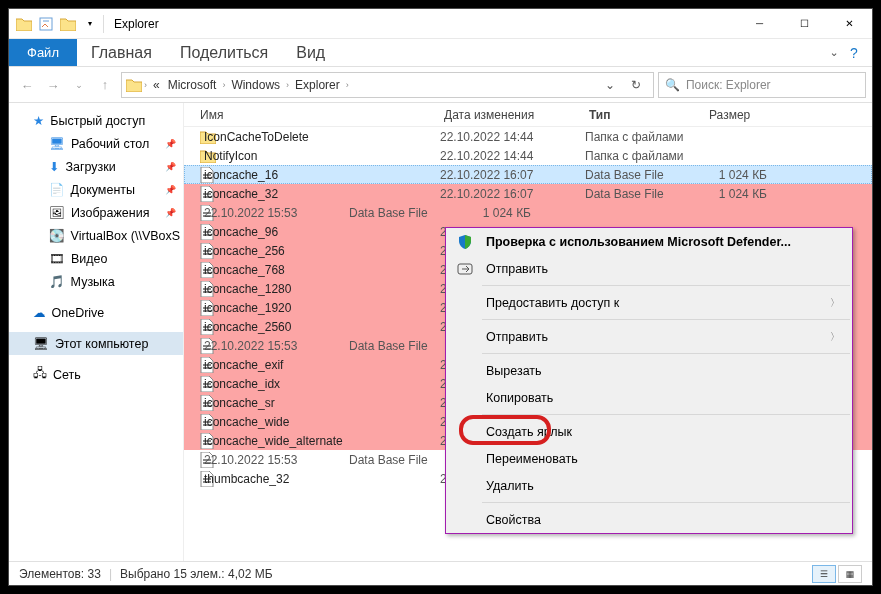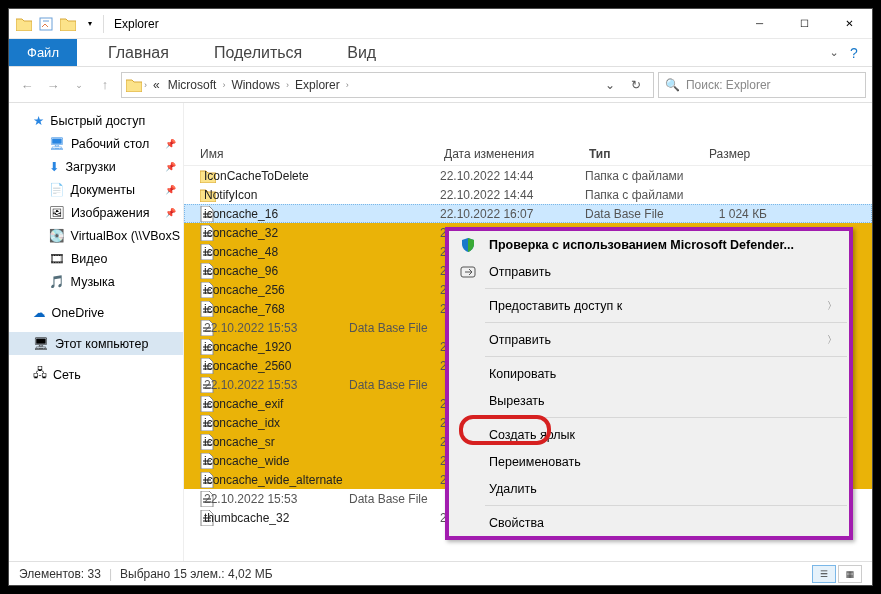--- a/index.html
+++ b/index.html
@@ -4,59 +4,59 @@
 <style>
   * { box-sizing: border-box; margin: 0; padding: 0; font-family: "Segoe UI", Arial, sans-serif; }
   body { background: #000; width: 881px; height: 594px; overflow: hidden; }
   .frame { position: absolute; left: 8px; top: 8px; width: 865px; height: 578px; background: #fff; border: 1px solid #4a4a4a; display: flex; flex-direction: column; }
   .titlebar { height: 30px; display: flex; align-items: center; background: #fff; border-bottom: 1px solid #e9e9e9; }
   .qat { display: flex; align-items: center; gap: 4px; padding-left: 6px; }
   .qat .icon, .folder-icon { width: 18px; height: 18px; display: inline-flex; align-items: center; justify-content: center; }
   .title-text { padding-left: 10px; font-size: 12px; color: #000; }
   .win-controls { margin-left: auto; display: flex; }
   .win-btn { width: 45px; height: 30px; display: flex; align-items: center; justify-content: center; font-size: 10px; color: #000; }
-  .ribbon-tabs { height: 28px; display: flex; align-items: stretch; background: #fff; border-bottom: 1px solid #e0e0e0; gap: 17px; }
+  .ribbon-tabs { height: 28px; display: flex; align-items: stretch; background: #fff; border-bottom: 1px solid #e0e0e0; }
   .file-tab { background: #1979CA; color: #fff; font-size: 13px; padding: 0 18px; display: flex; align-items: center; }
   .tab { padding: 0 14px; display: flex; align-items: center; font-size: 16px; color: #444; }
   .ribbon-right { margin-left: auto; display: flex; align-items: center; padding-right: 8px; color: #555; }
   .chev { width: 20px; text-align: center; font-size: 11px; }
   .nav-row { height: 36px; display: flex; align-items: center; padding: 4px 6px; gap: 4px; border-bottom: 1px solid #e0e0e0; }
   .nav-arrows { display: flex; gap: 2px; align-items: center; }
   .nav-btn { width: 24px; height: 24px; display: flex; align-items: center; justify-content: center; color: #9a9a9a; font-size: 13px; }
   .addr { flex: 1; border: 1px solid #ccc; height: 26px; display: flex; align-items: center; padding: 0 4px; font-size: 12px; color: #333; overflow: hidden; }
   .addr .part { padding: 0 4px; white-space: nowrap; }
   .addr .sep { color: #888; font-size: 9px; padding: 0 2px; }
   .addr-refresh { width: 26px; text-align: center; color: #555; }
   .search { width: 208px; border: 1px solid #ccc; height: 26px; display: flex; align-items: center; color: #888; font-size: 12px; padding: 0 6px; gap: 6px; }
   .body { flex: 1; display: flex; overflow: hidden; position: relative; }
   .sidebar { width: 175px; border-right: 1px solid #eee; padding-top: 6px; font-size: 12.5px; overflow: hidden; }
   .side-item { height: 23px; display: flex; align-items: center; padding-left: 24px; gap: 6px; white-space: nowrap; }
   .side-item.indent { padding-left: 40px; }
   .side-item.selected { background: #d8e6f2; }
   .main { flex: 1; display: flex; flex-direction: column; }
-  .cols { height: 24px; display: flex; align-items: center; font-size: 12px; color: #444; border-bottom: 1px solid #eee; margin-top: 39px; }
+  .cols { height: 24px; display: flex; align-items: center; font-size: 12px; color: #444; border-bottom: 1px solid #eee; }
   .col-name { width: 260px; padding-left: 16px; }
   .col-date { width: 145px; }
   .col-type { width: 120px; font-weight: bold; }
   .col-size { width: 100px; text-align: left; }
   .files { flex: 1; overflow: hidden; }
   .row { height: 19px; display: flex; align-items: center; font-size: 12px; color: #222; position: relative; }
-  .row.selected { background: #eab308; }
+  .row.selected { background: #fca5a5; }
   .row.lead { background: #cce8ff; outline: 1px dotted #7ab7e8; outline-offset: -1px; }
   .row .ficon { width: 20px; padding-left: 16px; }
   .row .fname { width: 236px; overflow: hidden; white-space: nowrap; }
   .row .fdate { width: 145px; color: #555; }
   .row .ftype { width: 120px; color: #555; overflow: hidden; white-space: nowrap; }
   .row .fsize { width: 100px; color: #555; text-align: right; padding-right: 38px; }
   .status { height: 24px; border-top: 1px solid #e0e0e0; display: flex; align-items: center; font-size: 12px; color: #333; padding: 0 10px; }
   .status .sep2 { color: #ccc; padding: 0 8px; }
   .status .right { margin-left: auto; display: flex; gap: 2px; }
   .view-btn { width: 24px; height: 18px; border: 1px solid #ccc; display: flex; align-items: center; justify-content: center; font-size: 9px; }
   .view-btn.active { background: #e6f2fb; border-color: #7ab7e8; }
-  .context-menu { position: absolute; left: 436px; top: 218px; width: 408px; background: #f0f0f0; border: 4px solid #a21caf; box-shadow: 2px 2px 4px rgba(0,0,0,.3); font-size: 12.5px; z-index: 100; }
+  .context-menu { position: absolute; left: 436px; top: 218px; width: 408px; background: #f0f0f0; border: 1px solid #a21caf; box-shadow: 2px 2px 4px rgba(0,0,0,.3); font-size: 12.5px; z-index: 100; }
   .cm-item { height: 27px; display: flex; align-items: center; padding-left: 40px; position: relative; }
   .cm-item .cm-icon { position: absolute; left: 10px; width: 18px; height: 18px; display: flex; align-items: center; justify-content: center; }
   .cm-item .arrow { margin-left: auto; padding-right: 12px; color: #555; font-size: 10px; }
   .cm-sep { height: 1px; background: #d7d7d7; margin: 3px 2px 3px 36px; }
   .highlight-oval { position: absolute; border: 4px solid #d62020; border-radius: 14px; left: 450px; top: 406px; width: 92px; height: 30px; z-index: 200; pointer-events: none; }
   svg { display: block; }
 </style>
 </head>
 <body>
 
@@ -254,21 +254,20 @@
             <span class="fsize">1 024 КБ</span>
           </div>
           <div class="row selected">
             <span class="ficon">
               <svg width="14" height="16">
                 <path d="M1 0h8l4 4v12H1z" fill="#fff" stroke="#888"></path>
                 <rect x="3" y="7" width="8" height="2" fill="#888"></rect>
                 <rect x="3" y="10" width="8" height="2" fill="#888"></rect>
               </svg>
             </span>
-            <span class="fname">iconcache_48</span>
             <span class="fdate">22.10.2022 15:53</span>
             <span class="ftype">Data Base File</span>
             <span class="fsize">1 024 КБ</span>
           </div>
           <div class="row selected">
             <span class="ficon">
               <svg width="14" height="16">
                 <path d="M1 0h8l4 4v12H1z" fill="#fff" stroke="#888"></path>
                 <rect x="3" y="7" width="8" height="2" fill="#888"></rect>
                 <rect x="3" y="10" width="8" height="2" fill="#888"></rect>
@@ -306,20 +305,21 @@
             <span class="fsize">1 КБ</span>
           </div>
           <div class="row selected">
             <span class="ficon">
               <svg width="14" height="16">
                 <path d="M1 0h8l4 4v12H1z" fill="#fff" stroke="#888"></path>
                 <rect x="3" y="7" width="8" height="2" fill="#888"></rect>
                 <rect x="3" y="10" width="8" height="2" fill="#888"></rect>
               </svg>
             </span>
+            <span class="fname">iconcache_1280</span>
             <span class="fdate">22.10.2022 15:53</span>
             <span class="ftype">Data Base File</span>
             <span class="fsize">1 КБ</span>
           </div>
           <div class="row selected">
             <span class="ficon">
               <svg width="14" height="16">
                 <path d="M1 0h8l4 4v12H1z" fill="#fff" stroke="#888"></path>
                 <rect x="3" y="7" width="8" height="2" fill="#888"></rect>
                 <rect x="3" y="10" width="8" height="2" fill="#888"></rect>
@@ -483,24 +483,24 @@
         <span>Предоставить доступ к</span>
         <span class="arrow">〉</span>
       </div>
       <div class="cm-sep"></div>
       <div class="cm-item">
         <span>Отправить</span>
         <span class="arrow">〉</span>
       </div>
       <div class="cm-sep"></div>
       <div class="cm-item">
+        <span>Вырезать</span>
+      </div>
+      <div class="cm-item">
         <span>Копировать</span>
-      </div>
-      <div class="cm-item">
-        <span>Вырезать</span>
       </div>
       <div class="cm-sep"></div>
       <div class="cm-item">
         <span>Создать ярлык</span>
       </div>
       <div class="cm-item">
         <span>Переименовать</span>
       </div>
       <div class="cm-item">
         <span>Удалить</span>

